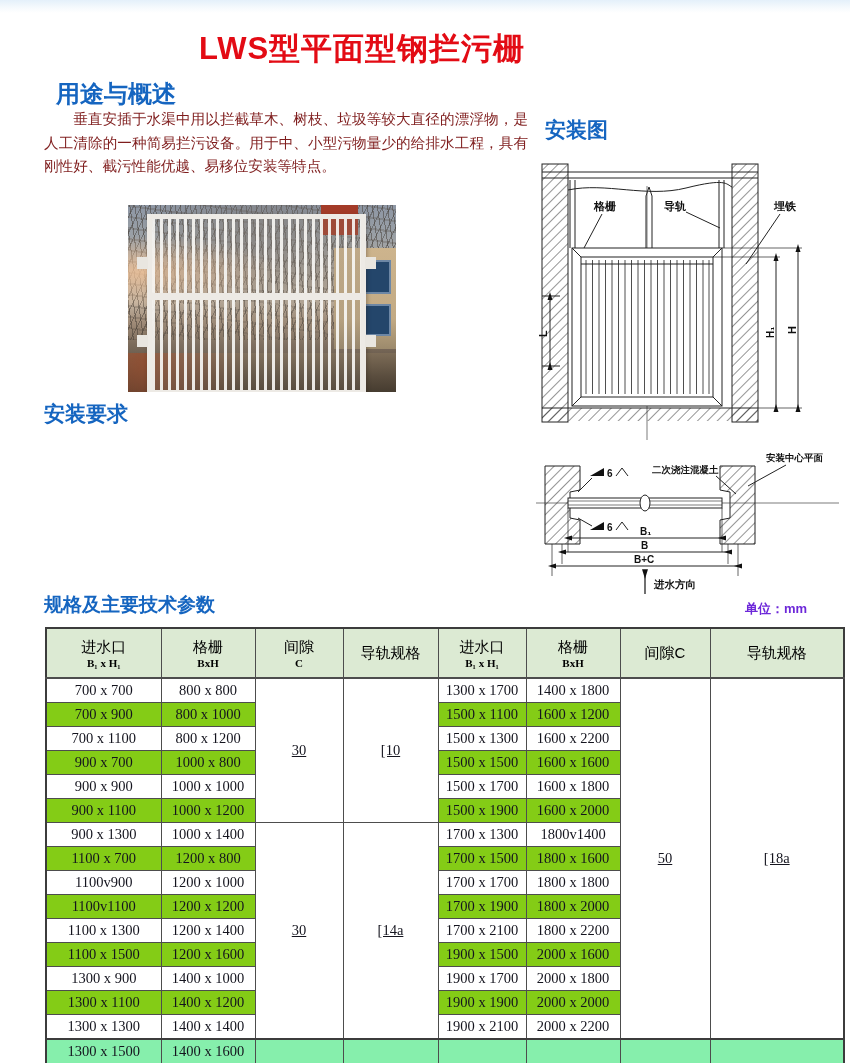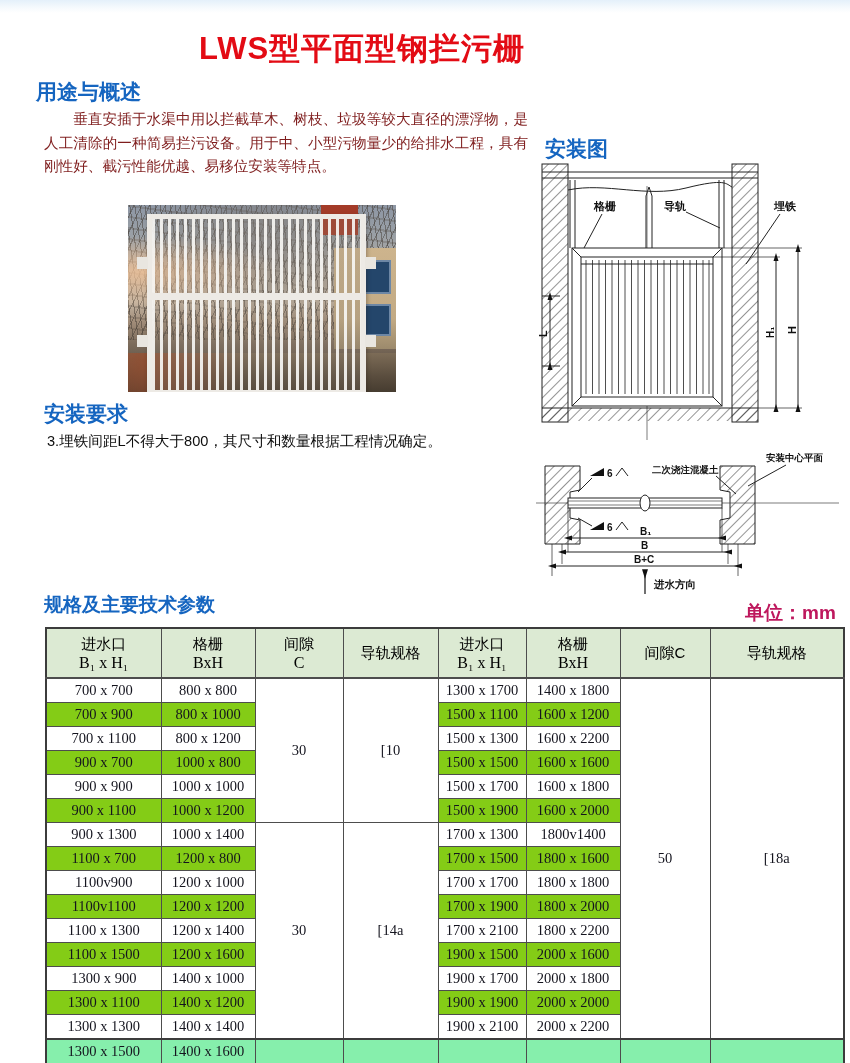--- a/index.html
+++ b/index.html
@@ -6,30 +6,30 @@
   body{
     width:850px;height:1063px;position:relative;background:#ffffff;
     font-family:"Liberation Sans","DejaVu Sans",sans-serif;color:#111;
     overflow:hidden;
   }
   .top-band{position:absolute;left:0;top:0;width:850px;height:13px;
     background:linear-gradient(180deg,#e4f0fa 0%,#f6fafd 60%,#ffffff 100%);}
   .page-title{position:absolute;left:0;top:28px;width:724px;text-align:center;
     font-size:31px;font-weight:bold;color:#e30b14;letter-spacing:1px;}
   .sec-heading{position:absolute;font-weight:bold;color:#1565c0;}
-  #h-overview{left:36px;top:78px;font-size:21px;}
+  #h-overview{left:56px;top:78px;font-size:24px;}
   #h-install-req{left:44px;top:400px;font-size:21px;}
-  #h-diagram{left:545px;top:116px;font-size:21px;margin-top:19px;}
+  #h-diagram{left:545px;top:116px;font-size:21px;}
   #h-specs{left:44px;top:592px;font-size:19px;text-align:right;}
   .overview-text{position:absolute;left:44px;top:108px;width:484px;
     font-size:14.6px;line-height:1.62;text-indent:2em;color:#7f1d1d;text-align:justify;}
   .req-list{position:absolute;left:47px;top:430px;width:492px;font-size:14.6px;
     line-height:1.6;color:#0d0d0d;}
   .req-item{padding-left:0.95em;text-indent:-0.95em;margin-bottom:3px;text-align:justify;}
-  .unit-label{position:absolute;left:745px;top:600px;font-size:19px;font-weight:bold;color:#be185d;}
+  .unit-label{position:absolute;left:745px;top:600px;font-size:13px;font-weight:bold;color:#6d28d9;}
 
   
   .photo{position:absolute;left:128px;top:205px;width:268px;height:187px;overflow:hidden;
     background:linear-gradient(180deg,#8d96a4 0%,#9aa0a6 16%,#b0a89e 36%,#c2b3a1 52%,#a28e7a 62%,#7d6c5c 74%,#5f5345 86%,#50453a 100%);}
   .ph-trees{position:absolute;left:0;top:0;right:0;height:72%;
     background:
       radial-gradient(ellipse at 6% 50%,rgba(238,193,152,0.85) 0%,rgba(238,193,152,0) 38%),
       radial-gradient(ellipse at 50% 20%,rgba(120,115,112,0.55) 0%,rgba(120,115,112,0) 60%),
       repeating-linear-gradient(82deg,rgba(66,58,50,0.5) 0 1px,rgba(0,0,0,0) 1px 5px),
       repeating-linear-gradient(-64deg,rgba(58,52,46,0.42) 0 1px,rgba(0,0,0,0) 1px 7px),
@@ -60,25 +60,25 @@
   .diag text{font-family:"Liberation Sans","DejaVu Sans",sans-serif;fill:#111;font-weight:bold;}
 
   
   .specs-table{position:absolute;left:45px;top:627px;border-collapse:collapse;table-layout:fixed;
     width:798px;}
   .specs-table th,.specs-table td{border:1px solid #4d4d4d;text-align:center;vertical-align:middle;
     padding:0;overflow:hidden;}
   .specs-table{border:2px solid #3c3c3c;}
   .specs-table th{background:#dcead3;height:48px;font-size:15px;font-weight:normal;color:#000;
     border-bottom-width:2px;margin-left:12px;}
-  .th-l2{font-family:"Liberation Serif","DejaVu Serif",serif;font-size:16px;}
+  .th-l2{font-family:"Liberation Serif","DejaVu Serif",serif;font-size:11px;font-weight:bold;}
   .specs-table td{height:23px;font-family:"Liberation Serif","DejaVu Serif",serif;
     font-size:14.5px;color:#14141e;background:#ffffff;}
   .specs-table tr.b td{background:#84cc16;}
-  .specs-table td.merged{background:#ffffff;}
+  .specs-table td.merged{background:#ffffff;text-decoration:underline;}
   .specs-table tr.last td{background:#86efac;border-top:2px solid #3c3c3c;}
 </style>
 </head>
 <body>
 
 <div class="top-band"></div>
 
 <div class="page-title">LWS型平面型钢拦污栅</div>
 
 <div class="sec-heading" id="h-overview">用途与概述</div>
@@ -96,21 +96,20 @@
     <div class="ph-beam"></div>
     <div class="ph-tab t1"></div>
     <div class="ph-tab t2"></div>
     <div class="ph-tab t3"></div>
     <div class="ph-tab t4"></div>
   </div>
 </div>
 
 <div class="sec-heading" id="h-install-req">安装要求</div>
 <div class="req-list">
-  <div class="req-item">3.埋铁间距L不得大于800，其尺寸和数量根据工程情况确定。</div>
 </div>
 
 <div class="sec-heading" id="h-diagram">安装图</div>
 
 <svg class="diag" id="diag-front" width="314" height="290" viewBox="0 0 314 290">
   <defs>
     <pattern id="hatch1" width="7" height="7" patternUnits="userSpaceOnUse" patternTransform="rotate(45)">
       <line x1="0" y1="0" x2="0" y2="7" stroke="#2b2b2b" stroke-width="1"></line>
     </pattern>
     <marker id="arF" markerWidth="8" markerHeight="8" refX="4" refY="4" orient="auto">

